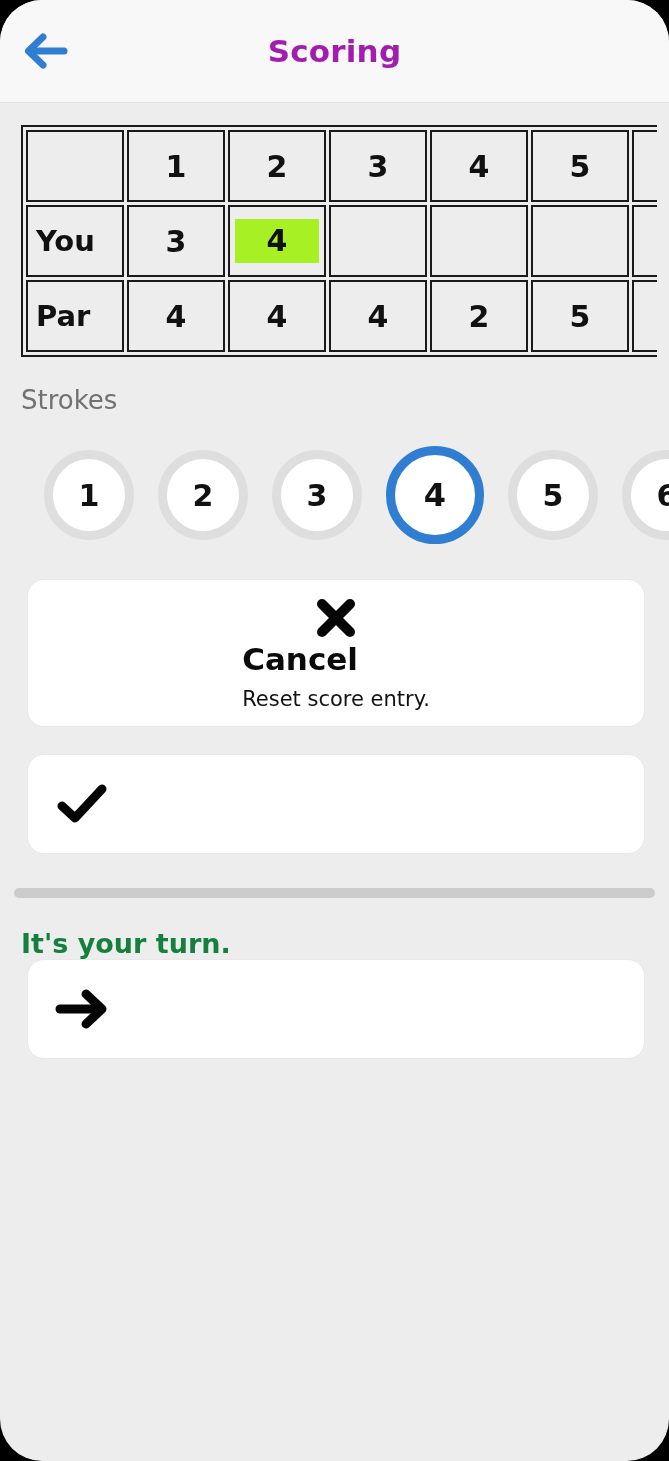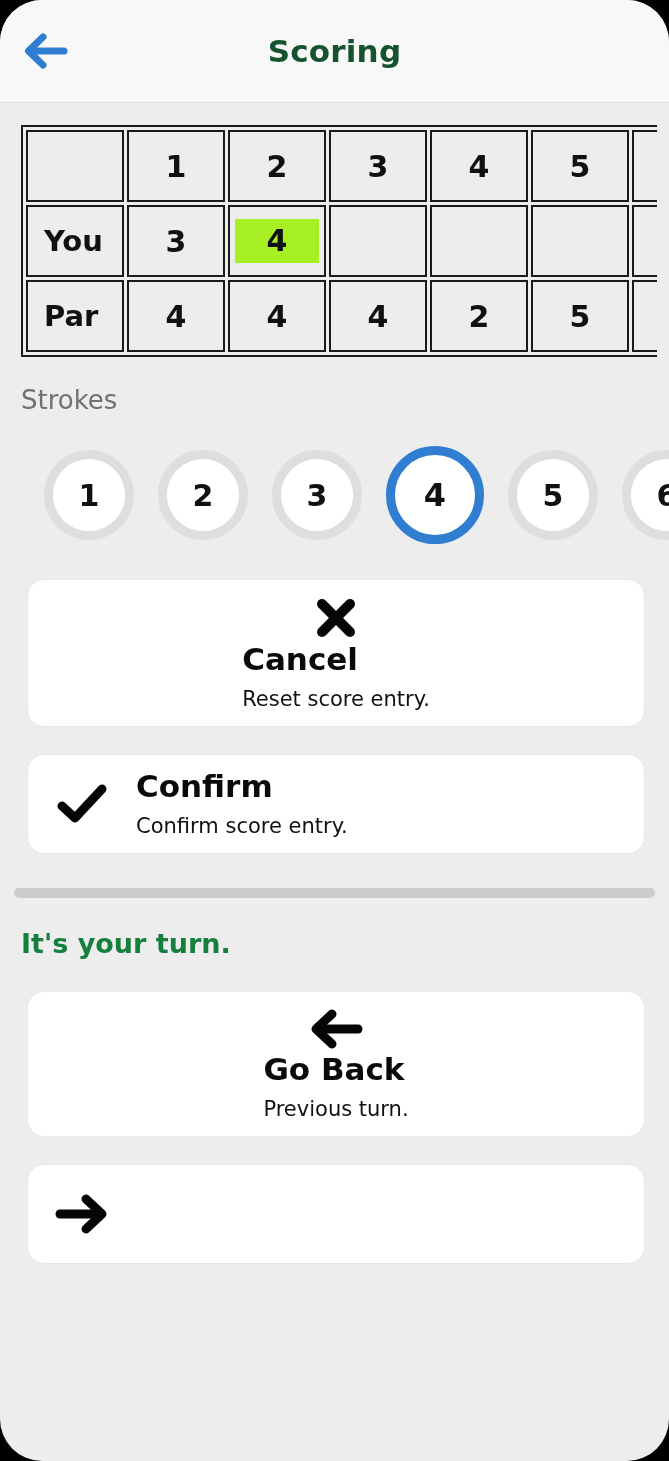--- a/index.html
+++ b/index.html
@@ -51,21 +51,21 @@
     background: none;
     border: none;
     padding: 0;
   }
   .back-btn svg { display: block; }
   .header-title {
     width: 100%;
     text-align: center;
     font-size: 31px;
     font-weight: bold;
-    color: #14532d;
+    color: #a21caf;
     letter-spacing: 0.2px;
   }
 
   
   .content {
     flex: 1 1 auto;
     overflow: hidden;
     padding: 0;
   }
 
@@ -95,21 +95,21 @@
     font-weight: bold;
     color: #111111;
     background: #ededed;
     padding: 0;
   }
   table.scorecard td.rowlabel,
   table.scorecard th.corner {
     width: 88px;
     font-size: 29px;
     text-align: left;
-    padding-left: 16px;
+    padding-left: 8px;
   }
   .hl {
     display: block;
     background: #a6f024;
     line-height: 44px;
     height: 44px;
     margin: 0 5px;
   }
 
   
@@ -284,44 +284,26 @@
         <div class="card-sub">Reset score entry.</div>
       </div>
     </div>
 
     <div class="card">
       <div class="card-icon">
         <svg width="52" height="44" viewBox="0 0 52 44" aria-hidden="true">
           <path d="M6 24 L19 36 L46 7" fill="none" stroke="#050505" stroke-width="9" stroke-linecap="round" stroke-linejoin="round"></path>
         </svg>
       </div>
-      <div class="card-text">
-        <div class="card-title">Confirm</div>
-        <div class="card-sub">Confirm score entry.</div>
-      </div>
     </div>
 
     <div class="divider"></div>
 
     <div class="turn-note">It's your turn.</div>
 
-    <div class="card block-gap-top">
-      <div class="card-icon">
-        <svg width="56" height="46" viewBox="0 0 56 46" aria-hidden="true">
-          <g fill="none" stroke="#050505" stroke-width="9" stroke-linecap="round" stroke-linejoin="round">
-            <path d="M50 23 H10"></path>
-            <path d="M24 8 L8 23 L24 38"></path>
-          </g>
-        </svg>
-      </div>
-      <div class="card-text">
-        <div class="card-title">Go Back</div>
-        <div class="card-sub">Previous turn.</div>
-      </div>
-    </div>
 
     <div class="card">
       <div class="card-icon">
         <svg width="56" height="46" viewBox="0 0 56 46" aria-hidden="true">
           <g fill="none" stroke="#050505" stroke-width="9" stroke-linecap="round" stroke-linejoin="round">
             <path d="M6 23 H46"></path>
             <path d="M32 8 L48 23 L32 38"></path>
           </g>
         </svg>
       </div>

